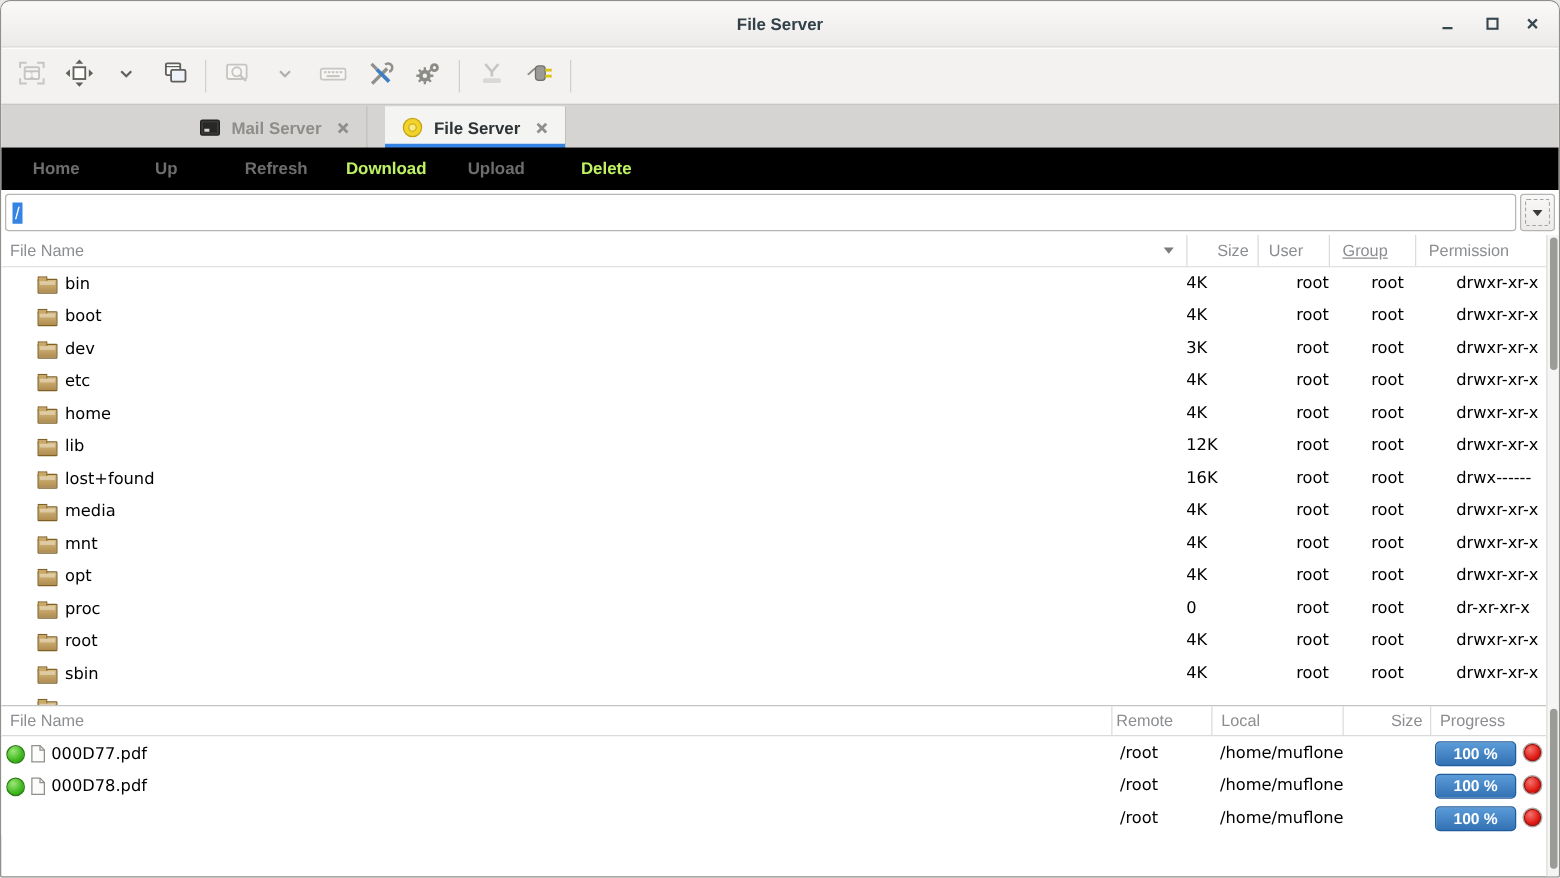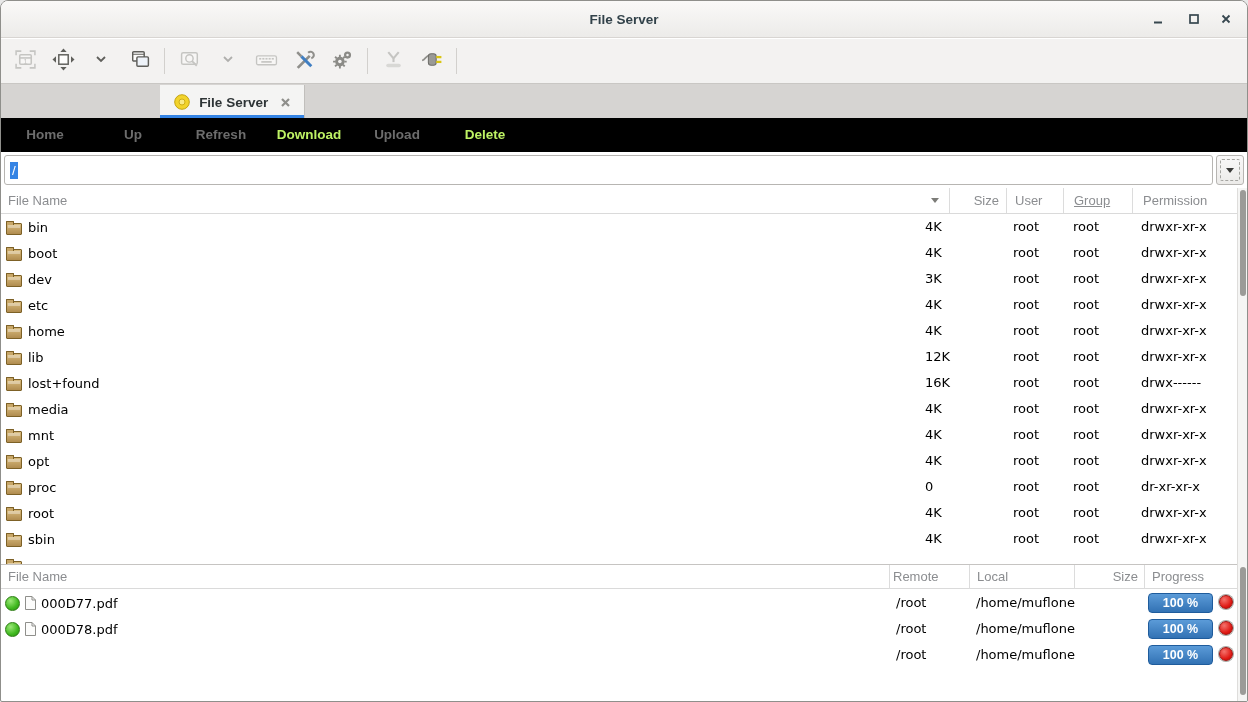--- a/index.html
+++ b/index.html
@@ -57,21 +57,21 @@
   .hc.c2 { left:948px; width:57px; text-align:right; padding-right:7px; }
   .hc.c3 { left:1005px; width:57px; padding-left:8px; }
   .hc.c4 { left:1062px; width:69px; padding-left:10px;text-decoration:underline; }
   .hc.c5 { left:1131px; width:107px; padding-left:10px; }
   .sort-arrow { position:absolute; right:10px; top:10px; width:0; height:0;
                 border:4.5px solid transparent; border-top:5.5px solid #7c7c78; }
 
   
   .frows { position:absolute; top:213px; left:0; width:1238px; height:350px; overflow:hidden;
            font-family:"DejaVu Sans",sans-serif; font-size:13px; color:#000; background:#fff; }
-  .frow { position:relative; height:26px; }
+  .frow { position:relative; height:26px;margin-left:24px; }
   .fname-wrap { position:absolute; left:5px; top:0; height:26px; display:flex; align-items:center; gap:2px; }
   .c-size { position:absolute; left:924px; width:50px; text-align:left; line-height:26px; }
   .c-user { position:absolute; left:1012px; line-height:26px; }
   .c-group{ position:absolute; left:1072px; line-height:26px; }
   .c-perm { position:absolute; left:1140px; line-height:26px; }
 
   
   .vscroll { position:absolute; right:0; width:10px; background:#f5f5f4; border-left:1px solid #dedddb; }
   .vscroll .thumb { position:absolute; left:2px; width:6px; background:#9b9b98; border-radius:3px; }
   #scroll-main { top:187px; height:376px; }
@@ -248,20 +248,35 @@
             <circle cx="12.4" cy="12.4" r="3.4" fill="#3e7fd6" stroke="#2a5ea6"></circle>
           </svg>
         </span>
         <span>Windows</span>
         <span class="close">
           <svg width="11" height="11" viewBox="0 0 11 11">
             <path d="M2 2l7 7M9 2l-7 7" stroke="#8f8f8b" stroke-width="2.2" fill="none"></path>
           </svg>
         </span>
       </div>
+      <div class="tab">
+        <span style="display: flex;">
+          <svg width="18" height="18" viewBox="0 0 18 18">
+            <rect x="1.5" y="3" width="15" height="12" rx="1.5" fill="#3a3a38" stroke="#1f1f1e"></rect>
+            <rect x="3.5" y="5" width="11" height="8" fill="#272726"></rect>
+            <rect x="4.5" y="10" width="4" height="2.4" fill="#d6d6d2"></rect>
+          </svg>
+        </span>
+        <span>Mail Server</span>
+        <span class="close">
+          <svg width="11" height="11" viewBox="0 0 11 11">
+            <path d="M2 2l7 7M9 2l-7 7" stroke="#8f8f8b" stroke-width="2.2" fill="none"></path>
+          </svg>
+        </span>
+      </div>
       <div class="tab active">
         <span style="display: flex;">
           <svg width="18" height="18" viewBox="0 0 18 18">
             <circle cx="9" cy="9" r="7.3" fill="#f2d32b" stroke="#c3a312"></circle>
             <circle cx="9" cy="9" r="3" fill="#f9ea86" stroke="#cfae14"></circle>
           </svg>
         </span>
         <span>File Server</span>
         <span class="close">
           <svg width="11" height="11" viewBox="0 0 11 11">

